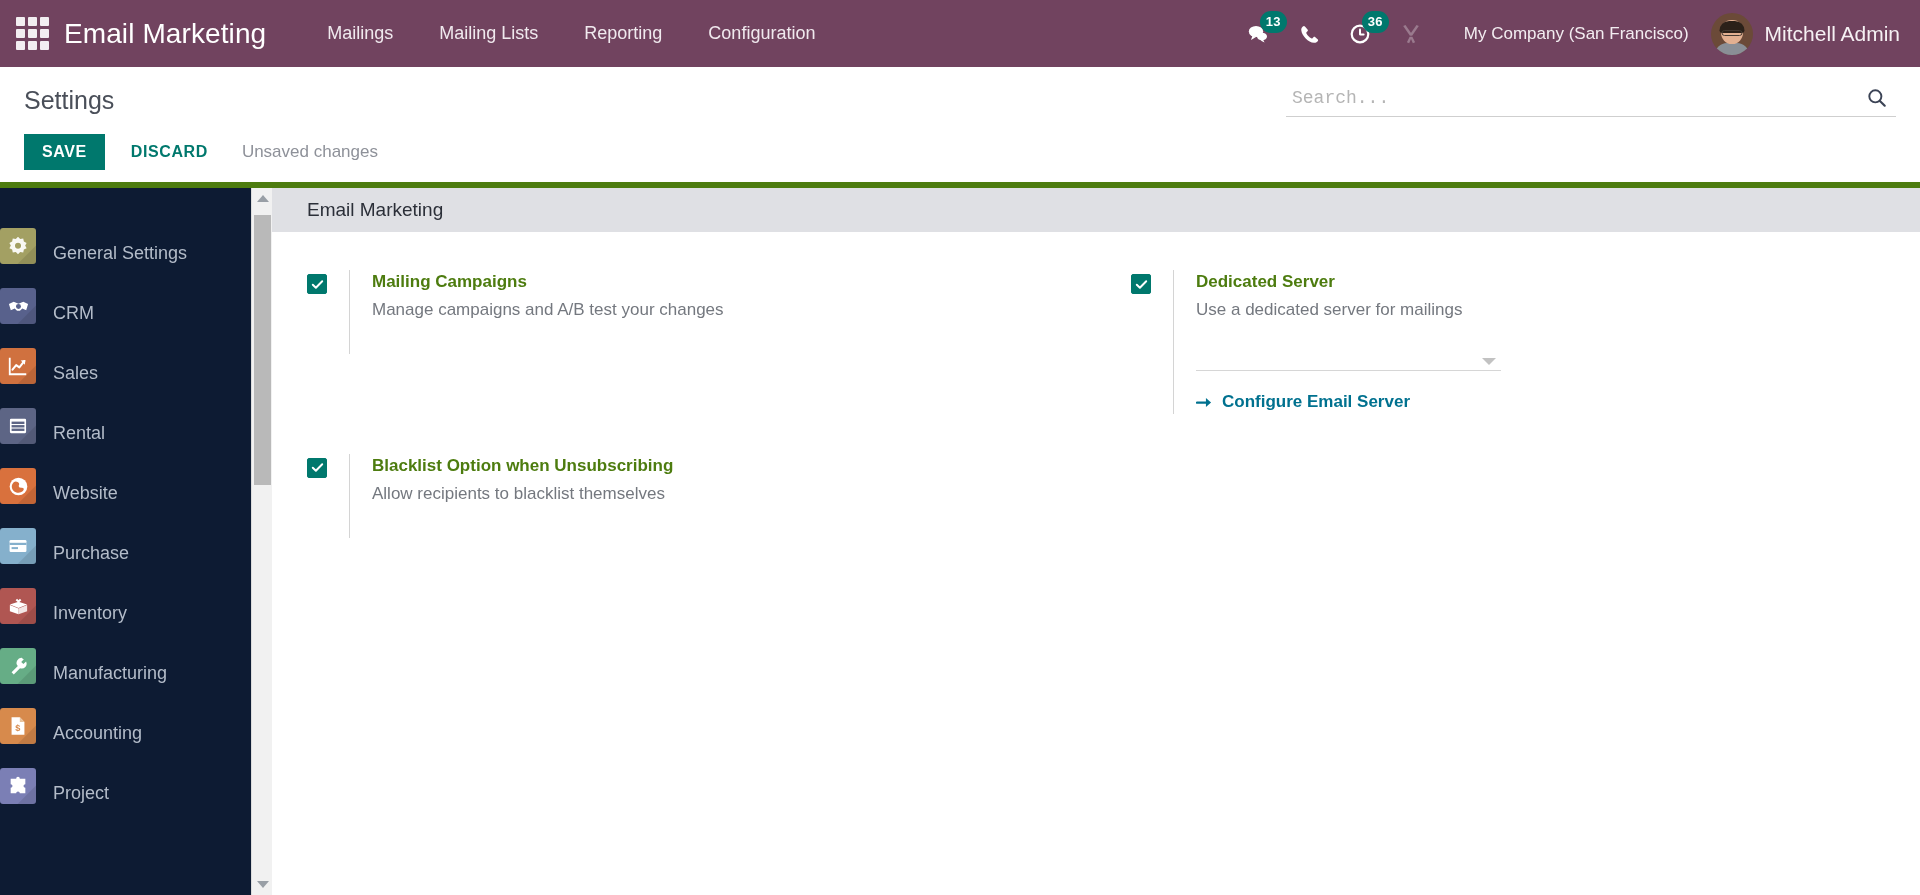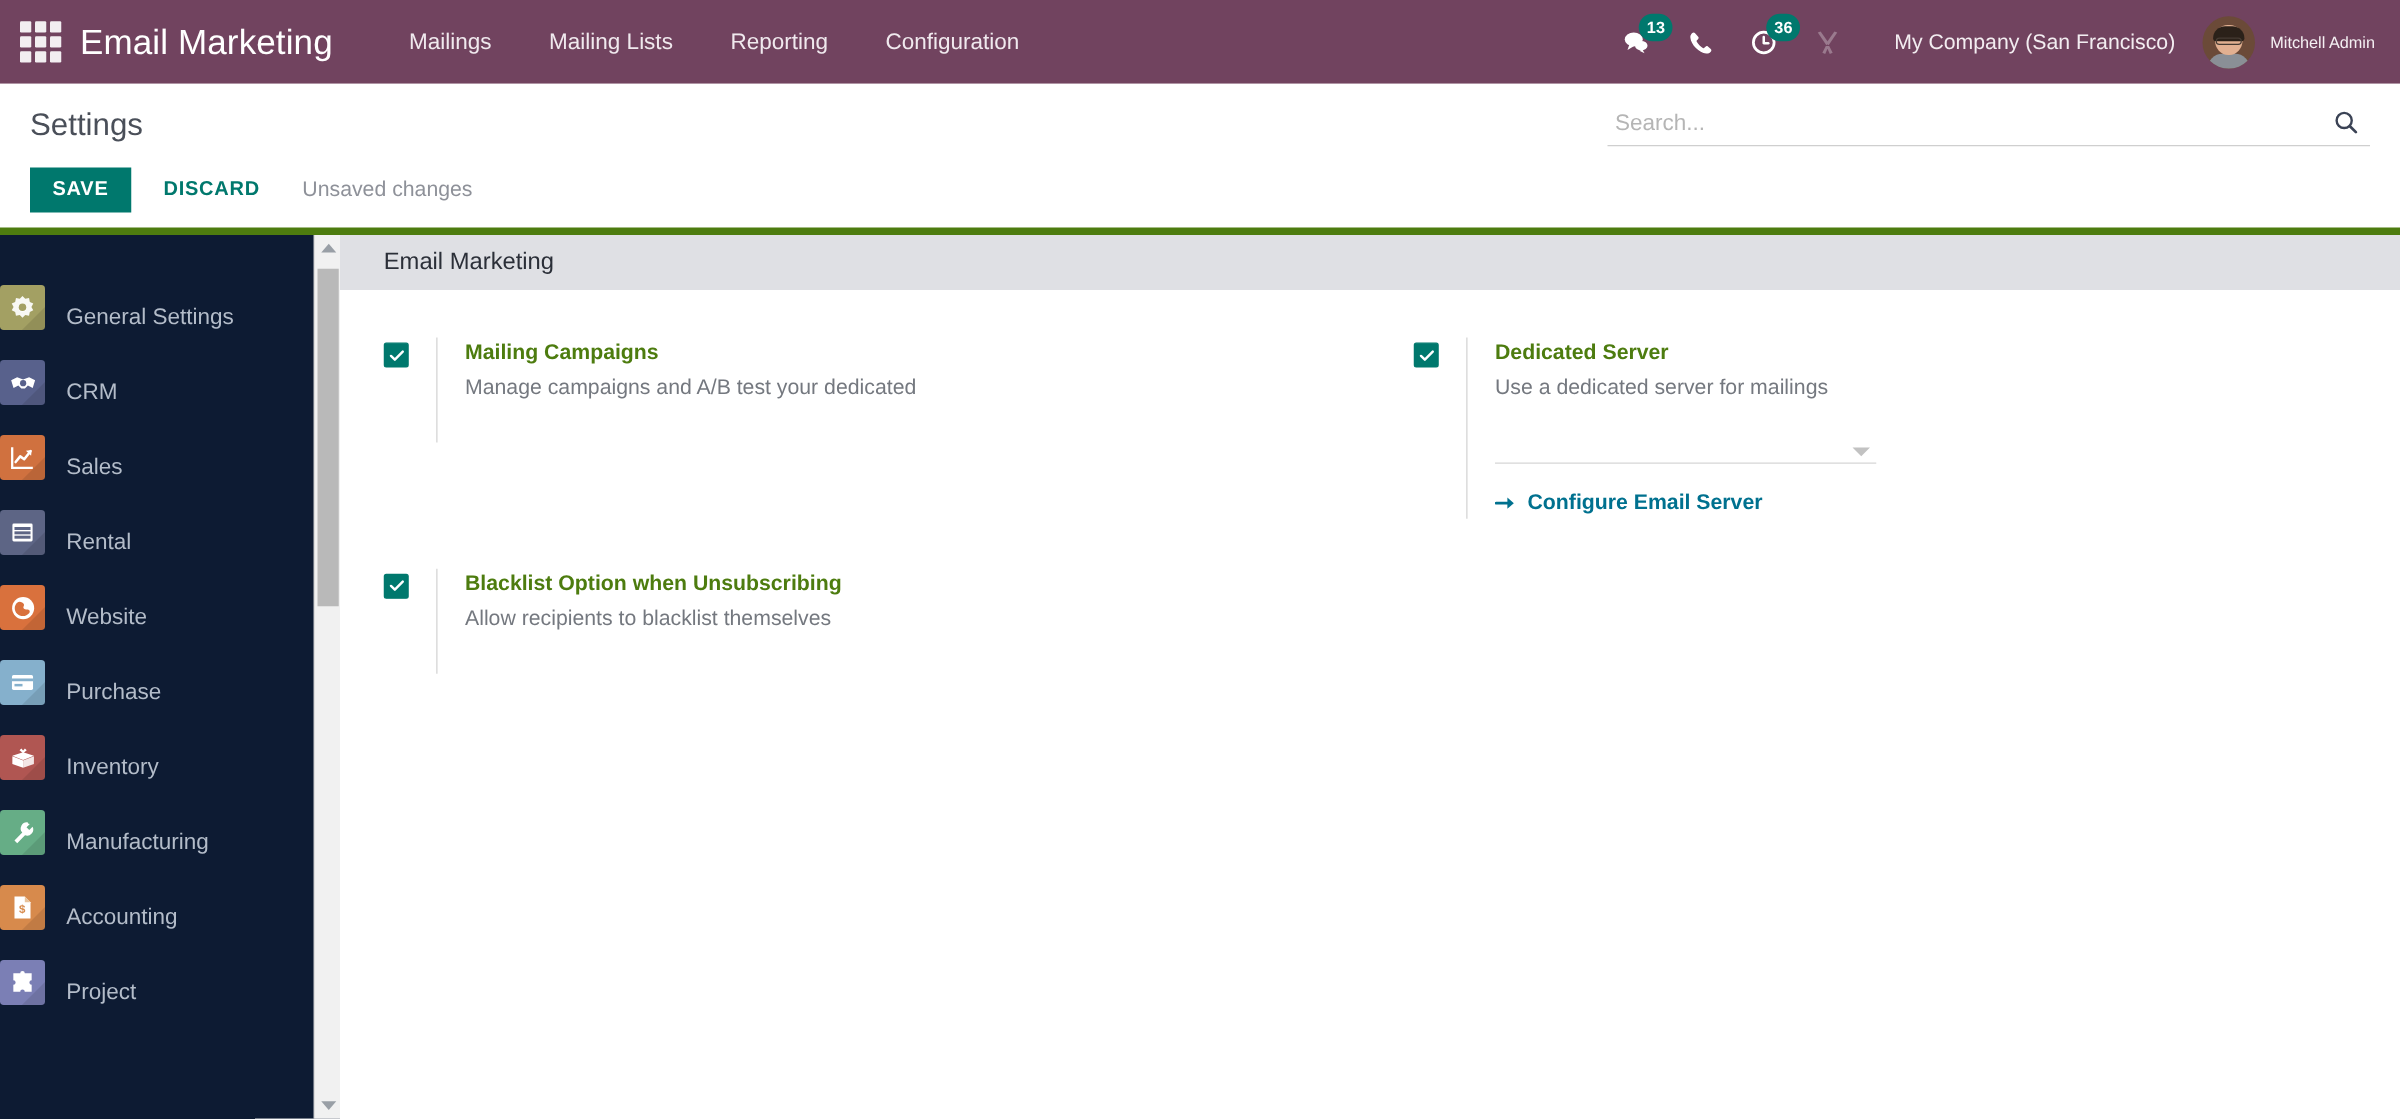--- a/index.html
+++ b/index.html
@@ -127,21 +127,21 @@
     background: #8a8f96;
     border-radius: 14px 14px 0 0;
   }
   #avatar .glasses {
     position: absolute; left: 50%; top: 48%;
     transform: translate(-50%,-50%);
     width: 21px; height: 6px;
     border: 1.4px solid #463b33;
     border-radius: 3px;
   }
-  #username { font-size: 13px; color: #f5f0f3; white-space: nowrap; }
+  #username { font-size: 21px; color: #f5f0f3; white-space: nowrap; }
 
   
   #control-panel {
     background: #ffffff;
     border-bottom: 6px solid #4d7c0f;
     padding: 0;
     position: relative;
     height: 121px;
   }
   #cp-top {
@@ -164,21 +164,21 @@
     border-bottom: 1px solid #cfcfcf;
     padding: 4px 0 7px 0;
     margin-right: 24px;
   }
   #search-input {
     flex: 1;
     border: none;
     outline: none;
     font-size: 18px;
     color: #555;
-    font-family: Liberation Sans, sans-serif;
+    font-family: Liberation Mono, monospace;
     background: transparent;
     padding-left: 6px;
   }
   #search-input::placeholder { color: #b5b5b5; }
   #search-icon-btn {
     cursor: pointer;
     padding: 0 8px 0 12px;
     display: flex; align-items: center;
   }
 
@@ -644,21 +644,21 @@
     <div id="settings-grid">
 
       <div class="setting-block">
         <div class="setting-checkbox">
           <svg width="13" height="13" viewBox="0 0 16 16">
             <path d="M2.2 8.3 L6 12 L13.8 4" stroke="#ffffff" stroke-width="2.4" fill="none" stroke-linecap="round" stroke-linejoin="round"></path>
           </svg>
         </div>
         <div class="setting-body">
           <span class="setting-label">Mailing Campaigns</span>
-          <span class="setting-help">Manage campaigns and A/B test your dedicated</span>
+          <span class="setting-help">Manage campaigns and A/B test your changes</span>
         </div>
       </div>
 
       <div class="setting-block">
         <div class="setting-checkbox">
           <svg width="13" height="13" viewBox="0 0 16 16">
             <path d="M2.2 8.3 L6 12 L13.8 4" stroke="#ffffff" stroke-width="2.4" fill="none" stroke-linecap="round" stroke-linejoin="round"></path>
           </svg>
         </div>
         <div class="setting-body">

